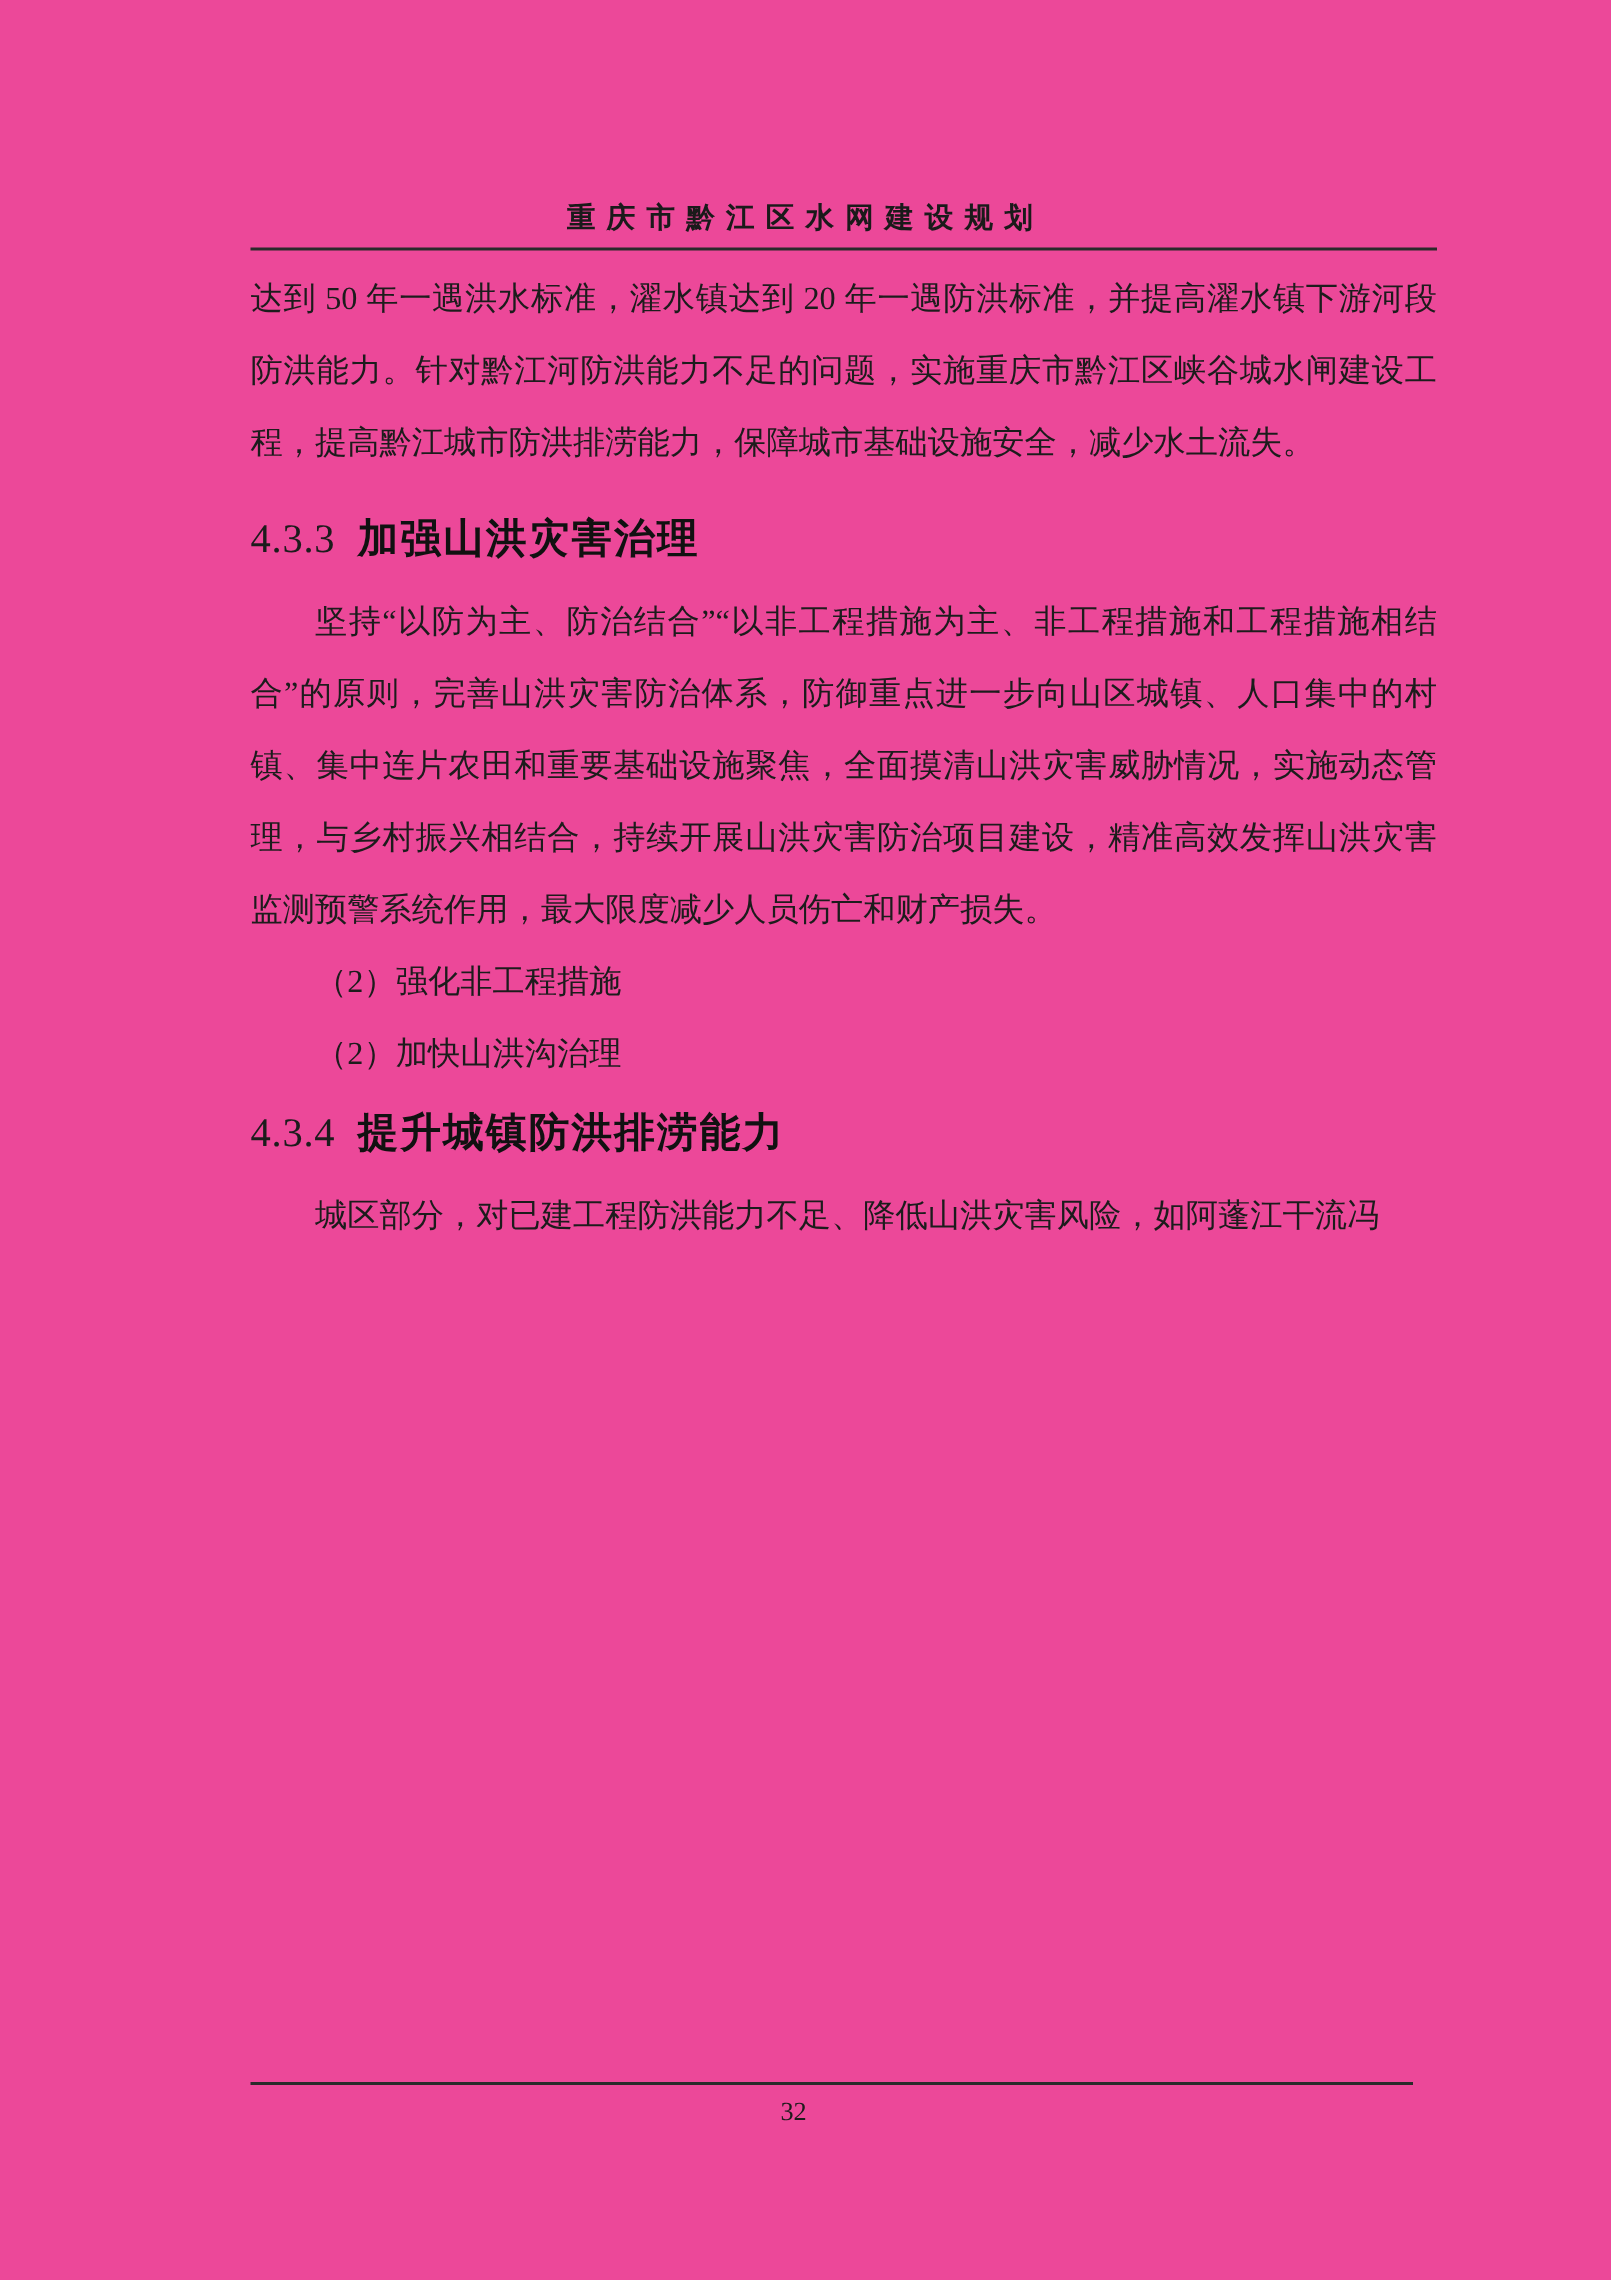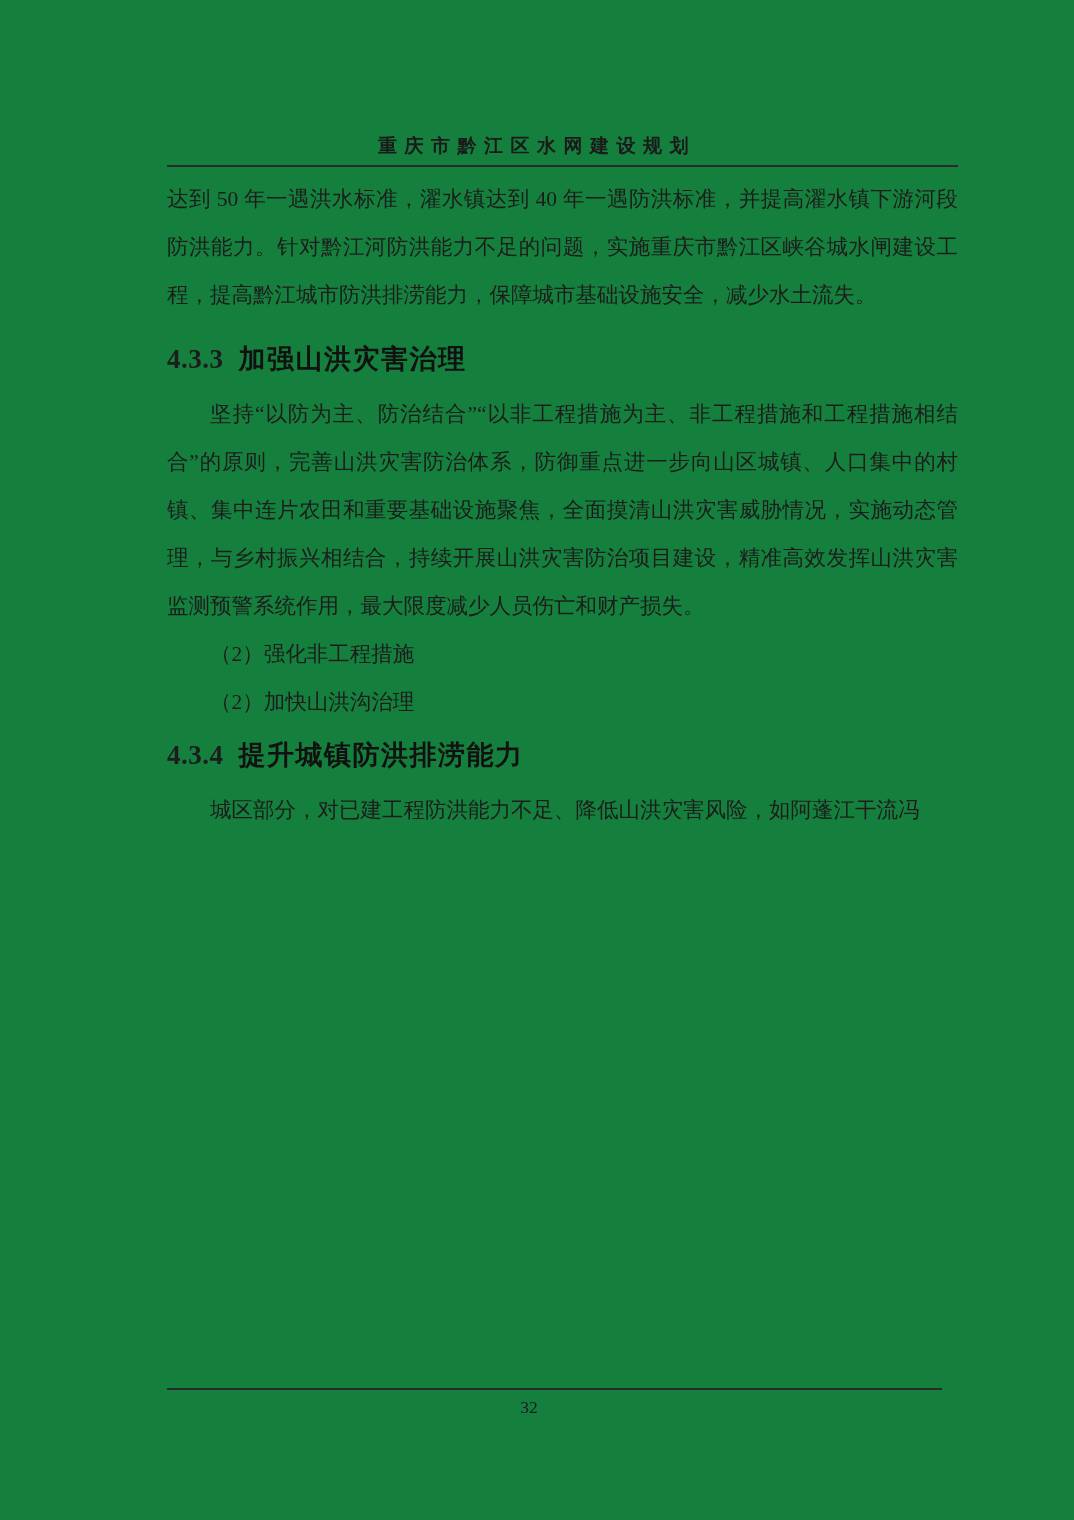--- a/index.html
+++ b/index.html
@@ -11,21 +11,21 @@
     width: 1074px;
     height: 1520px;
     overflow: hidden;
     position: relative;
     font-family: "Liberation Serif", "DejaVu Serif", serif;
     color: #1c1c1c;
   }
   .page {
     width: 1074px;
     height: 1520px;
-    background: #15803d;
+    background: #ec4899;
     box-sizing: border-box;
   }
 
   
   .header-title {
     padding-top: 133px;
     font-family: "Liberation Sans", "DejaVu Sans", sans-serif;
     font-size: 19px;
     line-height: 26px;
     font-weight: 600;
@@ -66,21 +66,21 @@
     font-size: 27px;
     line-height: 38px;
     font-weight: 400;
     text-align: left;
   }
   .section-heading.second {
     margin-top: 10px;
   }
   .sec-num {
     font-family: "Liberation Serif", "DejaVu Serif", serif;
-    font-weight: 700;
+    font-weight: 400;
     margin-right: 15px;
     letter-spacing: 0.5px;
   }
   .sec-title {
     font-family: "Liberation Sans", "DejaVu Sans", sans-serif;
     font-weight: 700;
     letter-spacing: 1.5px;
     color: #111111;
     text-align: center;
   }
@@ -109,21 +109,21 @@
 
 <div class="page">
 
   <header>
     <div class="header-title">重庆市黔江区水网建设规划</div>
     <div class="header-rule"></div>
   </header>
 
   <main class="content">
 
-    <p class="para no-indent">达到 50 年一遇洪水标准，濯水镇达到 40 年一遇防洪标准，并提高濯水镇下游河段防洪能力。针对黔江河防洪能力不足的问题，实施重庆市黔江区峡谷城水闸建设工程，提高黔江城市防洪排涝能力，保障城市基础设施安全，减少水土流失。</p>
+    <p class="para no-indent">达到 50 年一遇洪水标准，濯水镇达到 20 年一遇防洪标准，并提高濯水镇下游河段防洪能力。针对黔江河防洪能力不足的问题，实施重庆市黔江区峡谷城水闸建设工程，提高黔江城市防洪排涝能力，保障城市基础设施安全，减少水土流失。</p>
 
     <h2 class="section-heading">
       <span class="sec-num">4.3.3</span><span class="sec-title">加强山洪灾害治理</span>
     </h2>
 
     <p class="para">坚持“以防为主、防治结合”“以非工程措施为主、非工程措施和工程措施相结合”的原则，完善山洪灾害防治体系，防御重点进一步向山区城镇、人口集中的村镇、集中连片农田和重要基础设施聚焦，全面摸清山洪灾害威胁情况，实施动态管理，与乡村振兴相结合，持续开展山洪灾害防治项目建设，精准高效发挥山洪灾害监测预警系统作用，最大限度减少人员伤亡和财产损失。</p>
 
     <p class="para subitem">（2）强化非工程措施</p>
 
 

